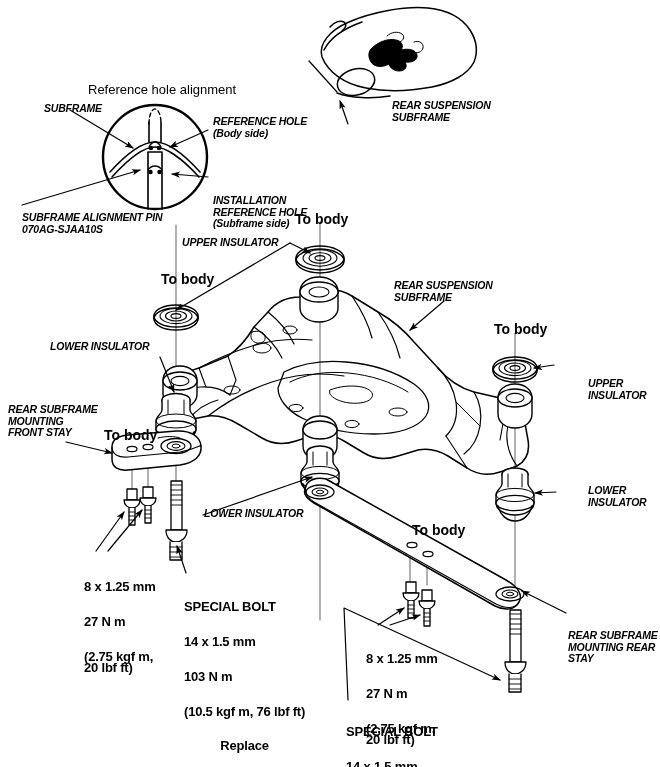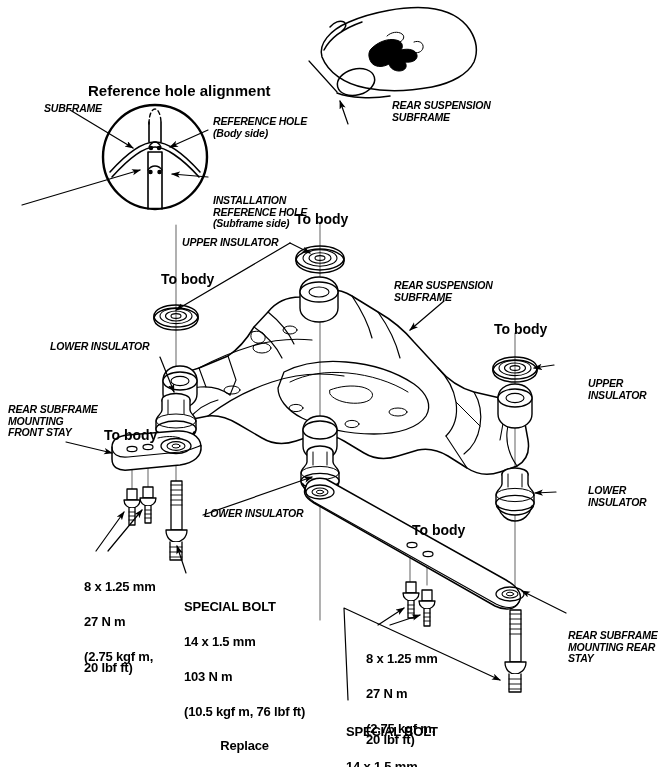--- a/index.html
+++ b/index.html
@@ -7,21 +7,21 @@
   body{width:660px;height:767px;position:relative;overflow:hidden;
        font-family:"Liberation Sans",sans-serif;color:#000;}
   #stage{position:absolute;inset:0;}
   svg{position:absolute;left:0;top:0;width:660px;height:767px;}
   .lbl{position:absolute;font-weight:bold;font-size:10.5px;line-height:11.5px;
        letter-spacing:-0.2px;white-space:pre;color:#000;font-style:italic;}
   .tb{position:absolute;font-size:14px;font-weight:bold;white-space:pre;}
   .spec{position:absolute;font-size:13px;font-weight:bold;line-height:11.6px;
         white-space:pre;letter-spacing:-0.2px;}
   .spec .rep{font-weight:bold;text-align:center;}
-  .ttl{position:absolute;font-size:15px;font-weight:bold;white-space:pre;}
+  .ttl{position:absolute;font-size:13px;font-weight:normal;white-space:pre;}
 </style>
 </head>
 <body>
 
 <div id="stage">
 
 <svg viewBox="0 0 660 767">
   <defs>
     <marker id="ah" markerWidth="9" markerHeight="9" refX="8" refY="3.2" orient="auto" markerUnits="userSpaceOnUse">
       <path d="M0,0 L9,3.2 L0,6.4 L2.2,3.2 Z" fill="#000"></path>
@@ -324,20 +324,22 @@
 
 <div class="lbl" style="left:44px;top:103px;">SUBFRAME</div>
 
 <div class="lbl" style="left:213px;top:116px;">REFERENCE HOLE
 (Body side)</div>
 
 <div class="lbl" style="left:213px;top:152px;margin-top:43px;">INSTALLATION
 REFERENCE HOLE
 (Subframe side)</div>
 
+<div class="lbl" style="left:22px;top:212px;">SUBFRAME ALIGNMENT PIN
+070AG-SJAA10S</div>
 
 <div class="lbl" style="left:392px;top:100px;">REAR SUSPENSION
 SUBFRAME</div>
 
 <div class="lbl" style="left:182px;top:237px;">UPPER INSULATOR</div>
 
 <div class="lbl" style="left:588px;top:358px;margin-top:20px;">UPPER
 INSULATOR</div>
 
 <div class="lbl" style="left:394px;top:280px;">REAR SUSPENSION

